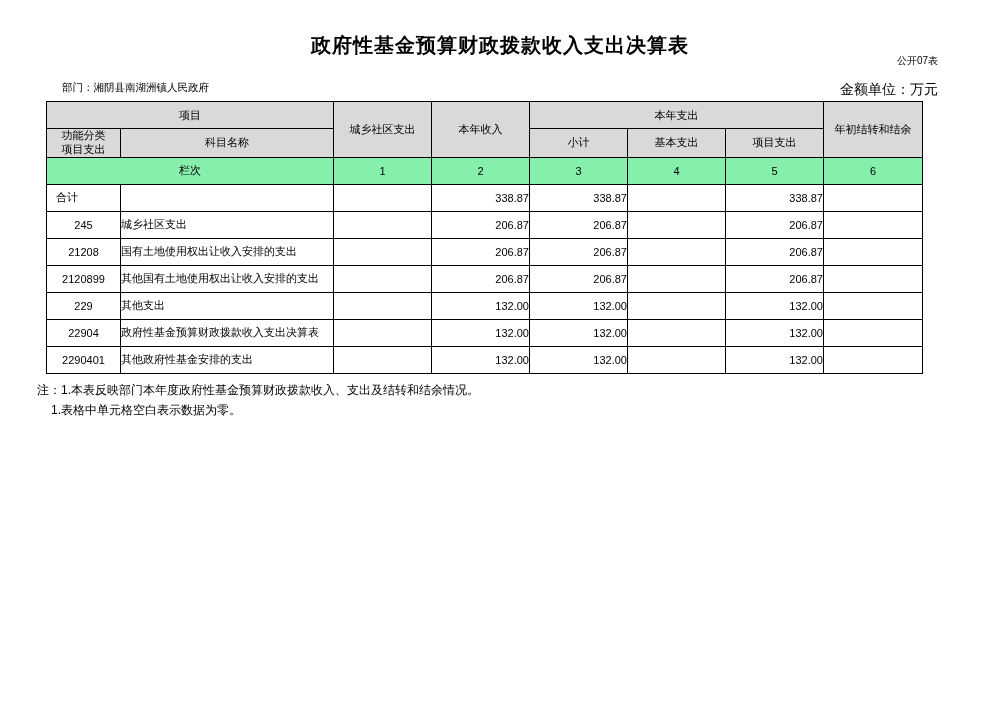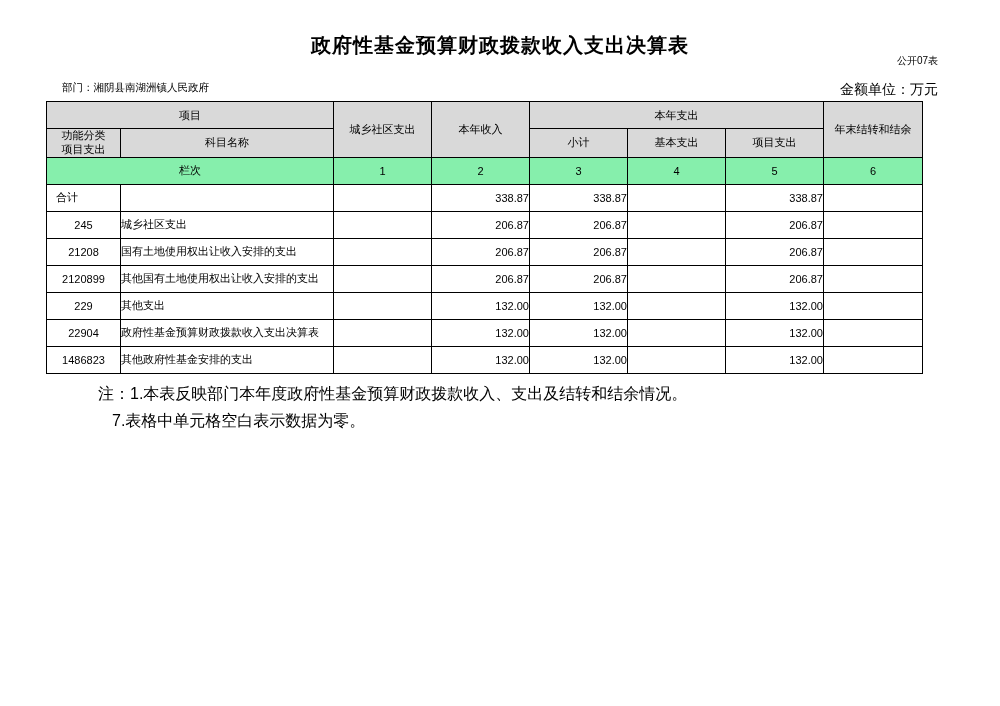--- a/index.html
+++ b/index.html
@@ -84,22 +84,22 @@
   }
   .cell-num {
     text-align: right;
     padding-right: 6px;
   }
   .rowline {
     text-align: center;
     background: #86efac;
   }
   .notes {
-    margin: 6px 62px 0 98px;
-    font-size: 16px;
+    margin: 6px 62px 0 37px;
+    font-size: 12px;
     line-height: 1.7;
   }
   .notes div:nth-child(2) {
     text-indent: 14px;
   }
   .two-line {
     line-height: 1.25;
   }
 </style>
 </head>
@@ -126,21 +126,21 @@
       <col style="width:98px">
       <col style="width:98px">
       <col style="width:99px">
     </colgroup>
     <thead>
       <tr>
         <th class="hdr" colspan="2">项目</th>
         <th class="hdr" rowspan="2">城乡社区支出</th>
         <th class="hdr" rowspan="2">本年收入</th>
         <th class="hdr" colspan="3">本年支出</th>
-        <th class="hdr" rowspan="2">年末结转和结余</th>
+        <th class="hdr" rowspan="2">年初结转和结余</th>
       </tr>
       <tr>
         <th class="hdr hdr-tall two-line">
           <div>功能分类</div>
           <div>项目支出</div>
         </th>
         <th class="hdr hdr-tall">科目名称</th>
         <th class="hdr hdr-tall">小计</th>
         <th class="hdr hdr-tall">基本支出</th>
         <th class="hdr hdr-tall">项目支出</th>
@@ -210,30 +210,30 @@
           <td class="cell-code">22904</td>
           <td class="cell-name">政府性基金预算财政拨款收入支出决算表</td>
           <td class="cell-num"></td>
           <td class="cell-num">132.00</td>
           <td class="cell-num">132.00</td>
           <td class="cell-num"></td>
           <td class="cell-num">132.00</td>
           <td class="cell-num"></td>
         </tr>
         <tr>
-          <td class="cell-code">1486823</td>
+          <td class="cell-code">2290401</td>
           <td class="cell-name">其他政府性基金安排的支出</td>
           <td class="cell-num"></td>
           <td class="cell-num">132.00</td>
           <td class="cell-num">132.00</td>
           <td class="cell-num"></td>
           <td class="cell-num">132.00</td>
           <td class="cell-num"></td>
         </tr>
       </tbody>
   </table>
 
   <div class="notes">
     <div>注：1.本表反映部门本年度政府性基金预算财政拨款收入、支出及结转和结余情况。</div>
-    <div>7.表格中单元格空白表示数据为零。</div>
+    <div>1.表格中单元格空白表示数据为零。</div>
   </div>
 
 </div>
 
 </body></html>

